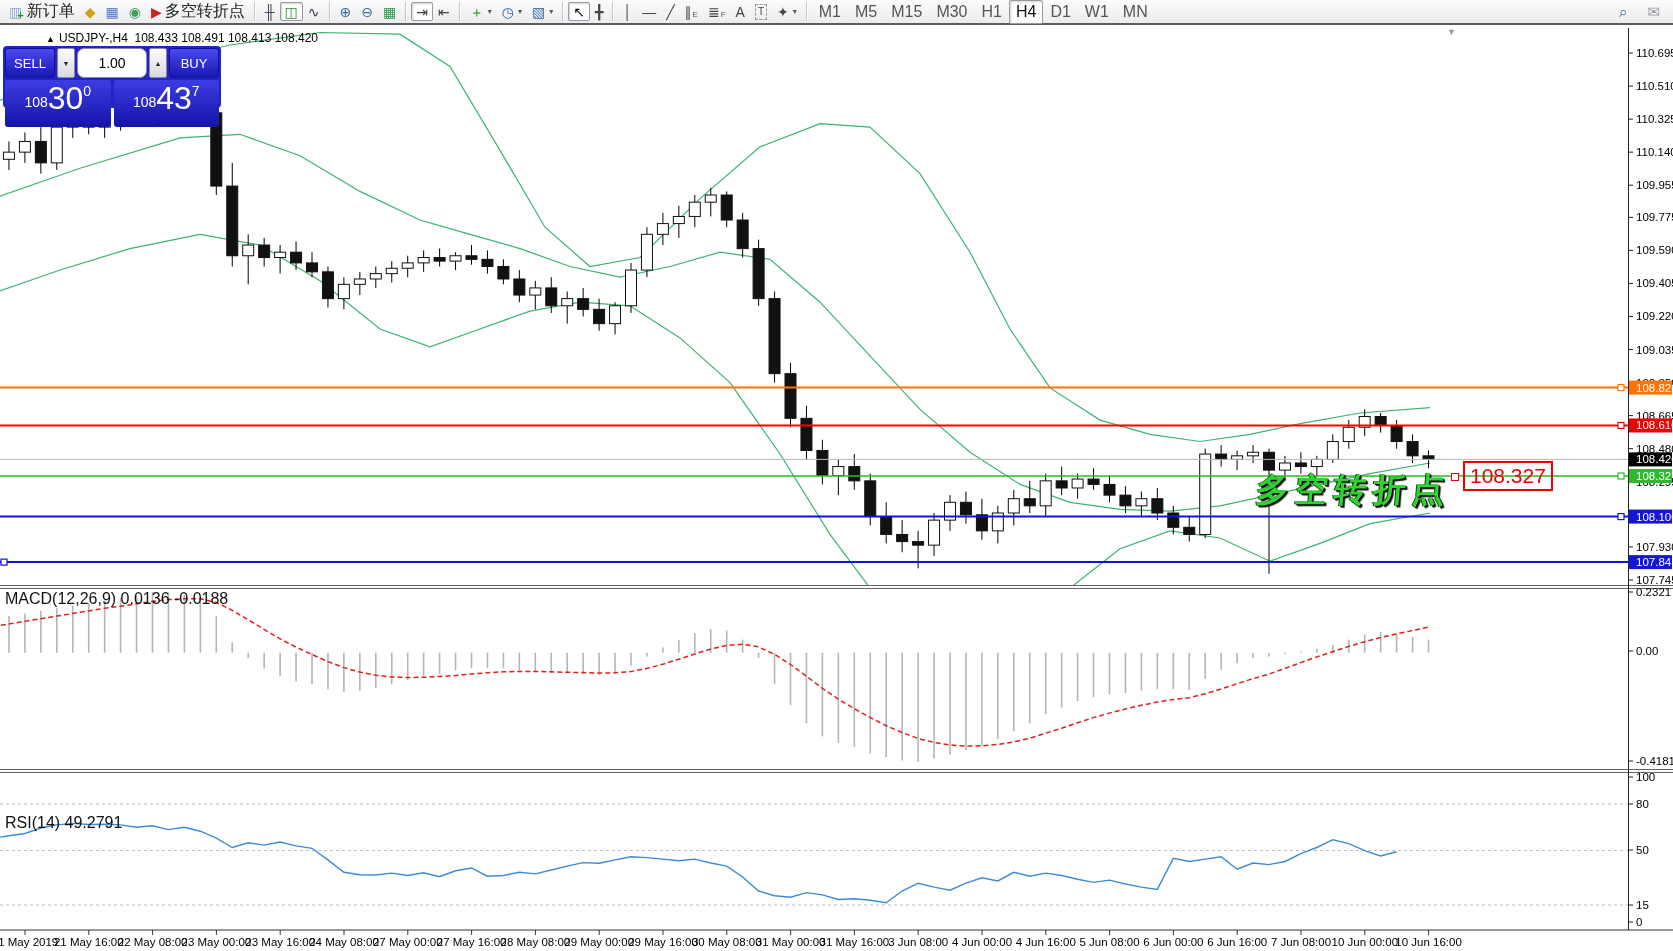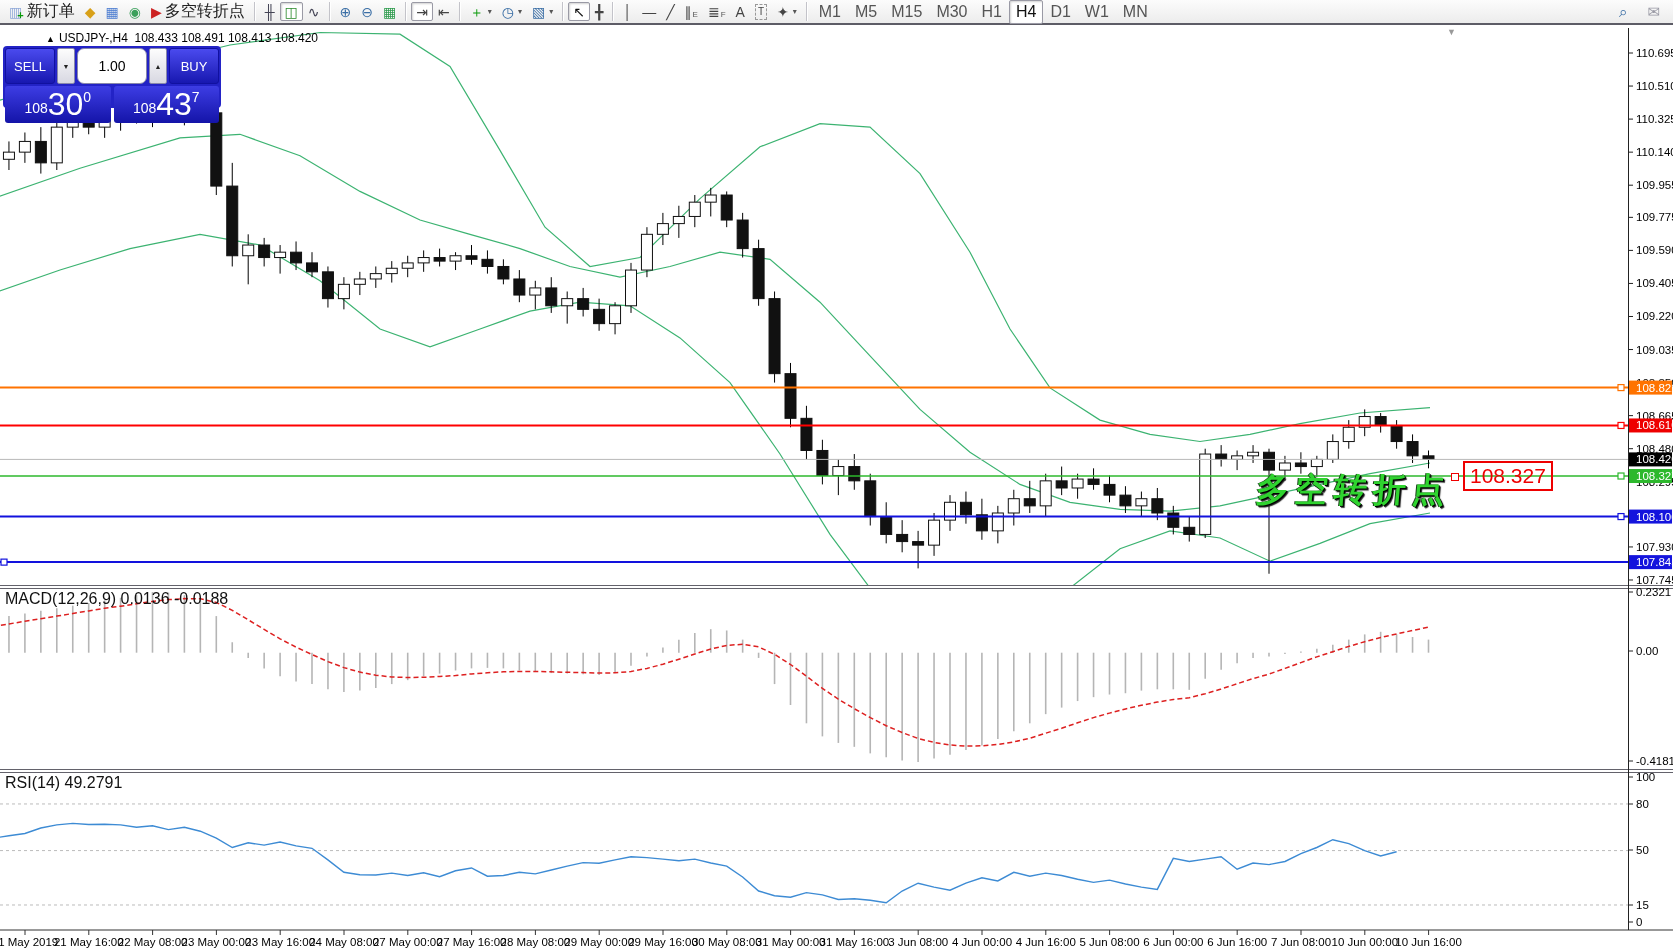--- a/index.html
+++ b/index.html
@@ -19,29 +19,29 @@
   .tb-sep{width:1px;height:19px;background:#c3c3c9;border-right:1px solid #fff;margin:0 4px;}
   .tb-tf{font-size:16px;color:#555;padding:2px 6px;border:1px solid transparent;border-radius:2px;}
   .tb-tf.pressed{background:#fff;border:1px solid #9a9aa5;box-shadow:inset 1px 1px 2px rgba(0,0,0,.18);color:#111;}
   #tb-right{margin-left:auto;display:flex;align-items:center;margin-right:8px;gap:10px;}
   .boxed{border:1px dashed #999;padding:0 2px;font-size:10px;}
   
   #chart-title{position:absolute;left:6px;top:31px;font-size:12px;color:#000;z-index:5;margin-left:40px;}
   #chart-title .tri{font-size:9px;margin-right:4px;}
   #oneclick{position:absolute;left:3px;top:46px;width:218px;height:62px;background:#2323c6;
     border-radius:4px;z-index:6;padding:2px;box-sizing:border-box;}
-  .oc-row{display:flex;gap:2px;height:36px;}
+  .oc-row{display:flex;gap:2px;height:30px;}
   .oc-btn{flex:0 0 50px;background:linear-gradient(#4a4aee,#1818b0);color:#fff;font-size:13px;
     display:flex;align-items:center;justify-content:center;border-radius:3px;border:1px solid #1111a0;box-sizing:border-box;}
   .oc-spin{flex:0 0 16px;background:linear-gradient(#fdfdfd,#d8d8e2);border:1px solid #8888aa;border-radius:2px;
     font-size:7px;color:#222;display:flex;align-items:center;justify-content:center;}
   .oc-vol{flex:1;background:#fff;border:1px solid #8888aa;border-radius:7px;font-size:14px;text-align:center;
     font-family:"Liberation Sans",sans-serif;padding:0;min-width:0;}
   .oc-price{flex:1;background:linear-gradient(#3d3de4,#1414a8);border-radius:3px;color:#fff;
-    display:flex;align-items:flex-end;justify-content:center;height:33px;margin-top:2px;padding-bottom:4px;}
+    display:flex;align-items:flex-end;justify-content:center;height:33px;margin-top:2px;padding-bottom:14px;}
   .oc-price .small{font-size:14px;margin-bottom:3px;}
   .oc-price .big{font-size:32px;line-height:30px;font-weight:400;}
   .oc-price .sup{font-size:14px;margin-bottom:14px;}
   #annotation{position:absolute;left:1256px;top:468px;z-index:5;font-size:33px;font-weight:bold;
     letter-spacing:6px;transform:skewX(-5deg);
     text-shadow:1px 1px 0 #000,-1px 0 0 #1a3a1a,2px 2px 1px #222;}
   #price-callout{position:absolute;left:1463px;top:461px;z-index:5;border:2px solid #ee0000;
     color:#ee0000;font-size:21px;padding:0 5px 1px 5px;background:transparent;line-height:25px;}
   #callout-handle{position:absolute;left:1451px;top:473px;width:6px;height:6px;border:1px solid #ee0000;background:#fff;z-index:5;}
   #shift-marker{position:absolute;left:1447px;top:27px;color:#999;font-size:9px;z-index:4;}
@@ -620,19 +620,19 @@
           <text x="1301" y="946" fill="#000" text-anchor="middle">7 Jun 08:00</text>
           <line x1="1364.8" y1="930" x2="1364.8" y2="935" stroke="#333"></line>
           <text x="1364.8" y="946" fill="#000" text-anchor="middle">10 Jun 00:00</text>
           <line x1="1428.6" y1="930" x2="1428.6" y2="935" stroke="#333"></line>
           <text x="1428.6" y="946" fill="#000" text-anchor="middle">10 Jun 16:00</text>
         </g>
       </svg>
   </div>
 
   <div class="ind-header" style="top:590px;">MACD(12,26,9) 0.0136 -0.0188</div>
-  <div class="ind-header" style="top:774px;">RSI(14) 49.2791</div>
+  <div class="ind-header" style="top:814px;">RSI(14) 49.2791</div>
 
   <div id="annotation" style="color: rgb(47, 211, 47);">多空转折点</div>
   <div id="price-callout">108.327</div>
   <div id="callout-handle"></div>
   <div id="shift-marker">▼</div>
 </div>
 
 </body></html>

